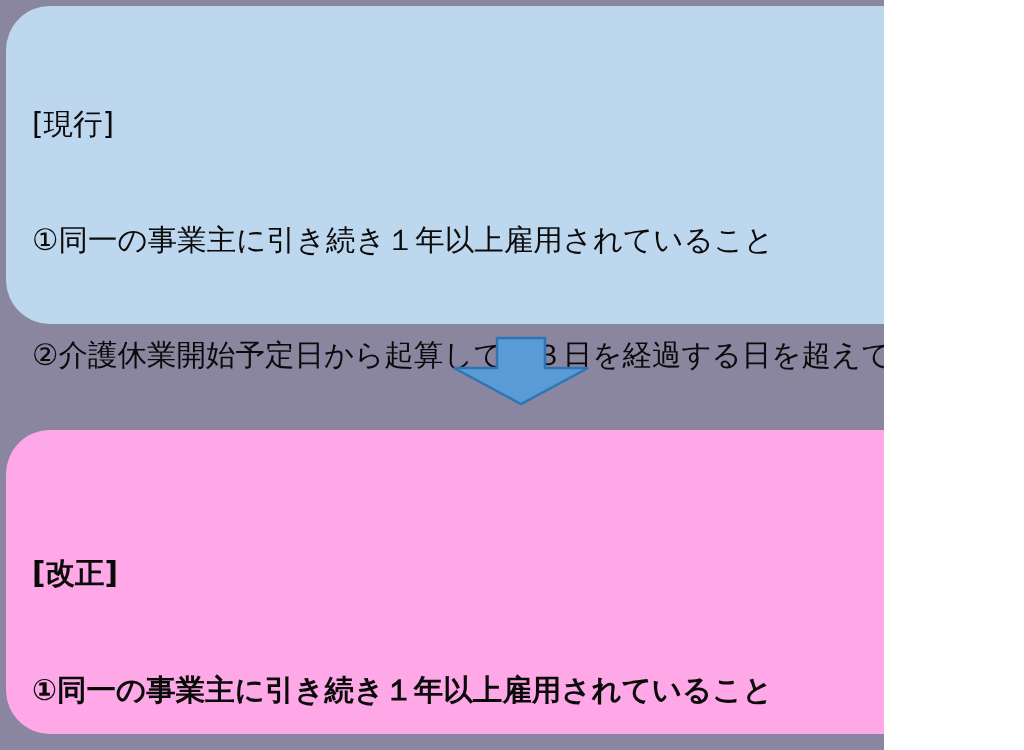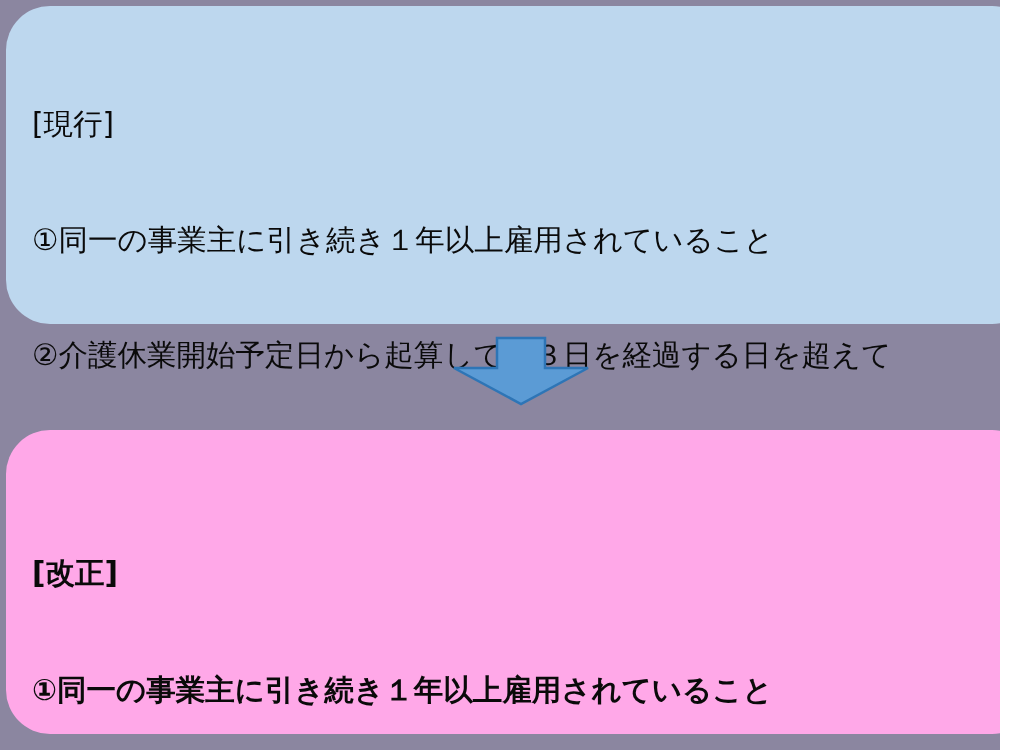--- a/index.html
+++ b/index.html
@@ -7,21 +7,21 @@
     padding: 0;
   }
   body {
     width: 1024px;
     height: 750px;
     overflow: hidden;
     font-family: "DejaVu Sans", "Liberation Sans", sans-serif;
   }
   #stage {
     position: relative;
-    width: 1000px;
+    width: 884px;
     height: 750px;
     background: #8b86a0;
     overflow: hidden;
   }
 
   
   .panel {
     position: absolute;
     box-sizing: border-box;
   }

